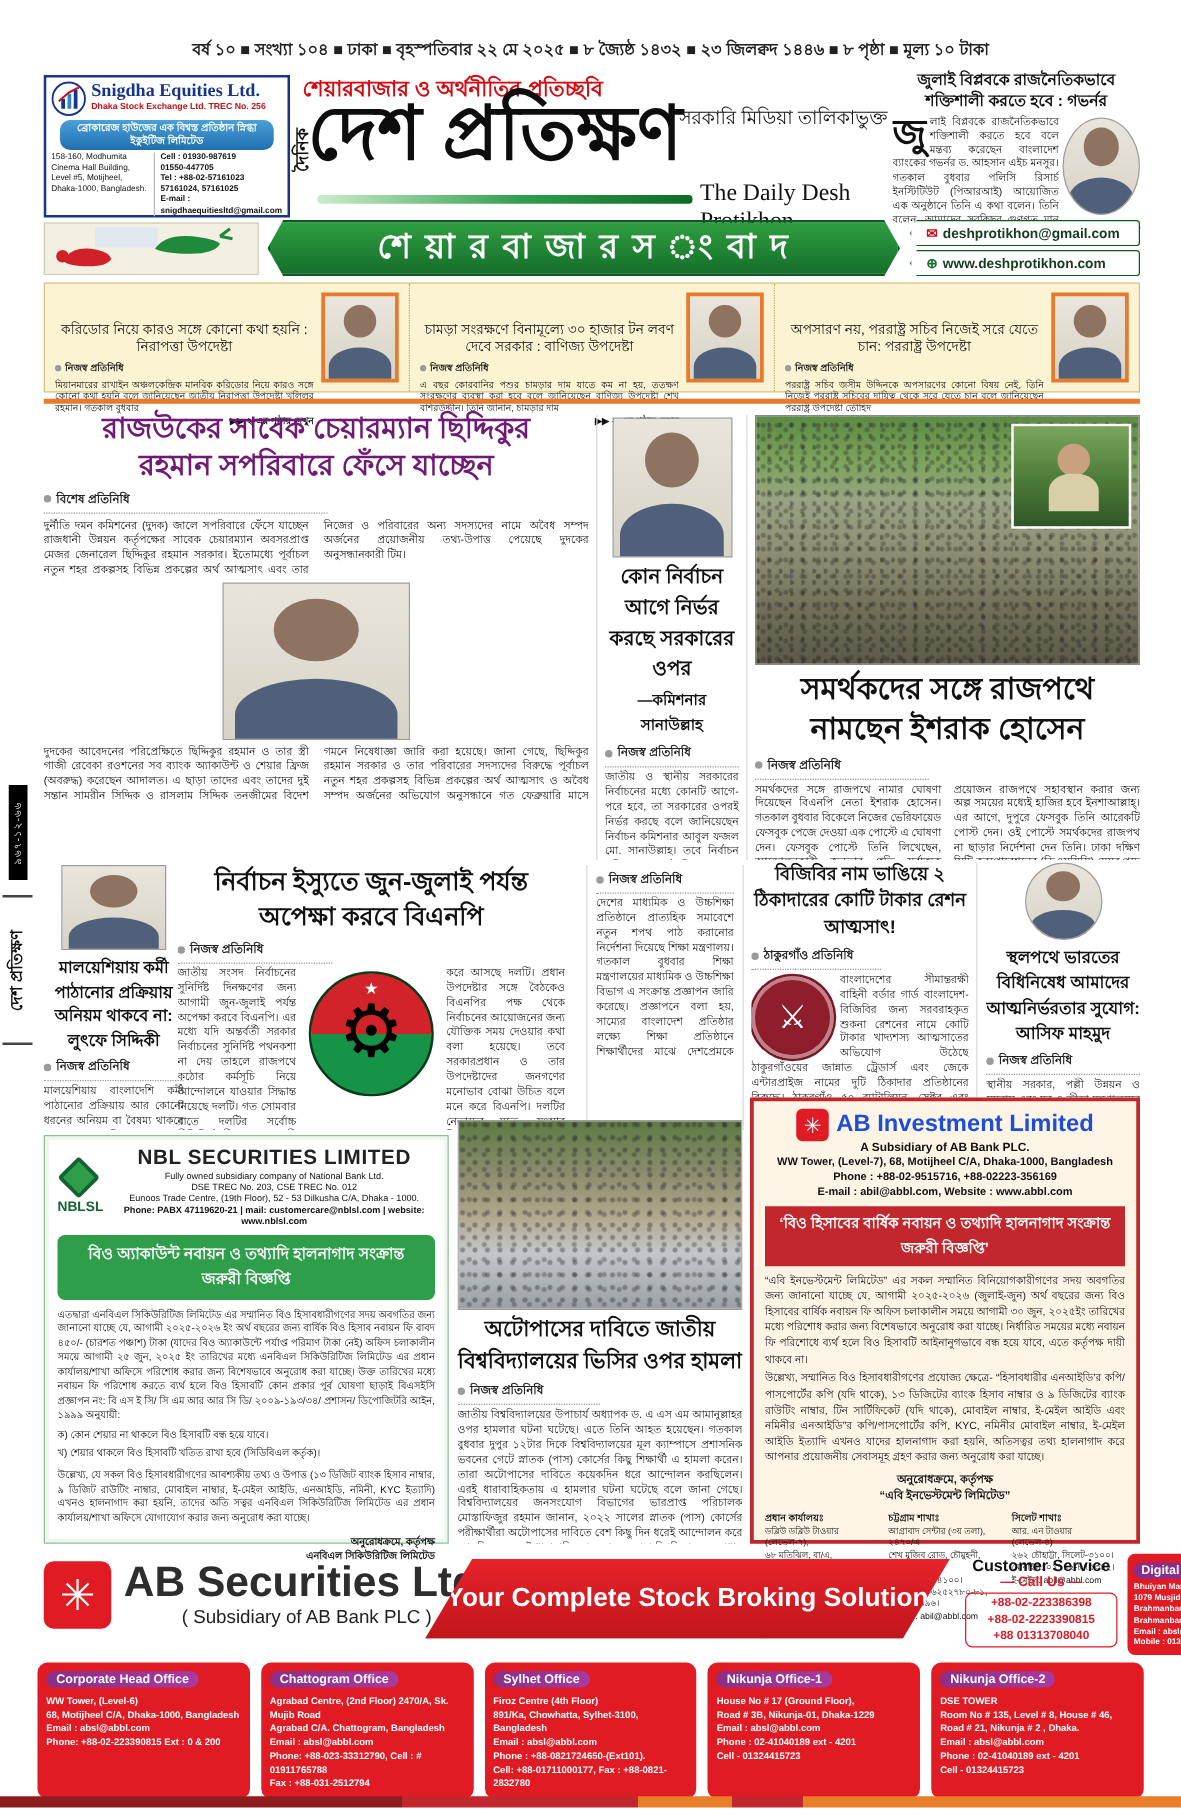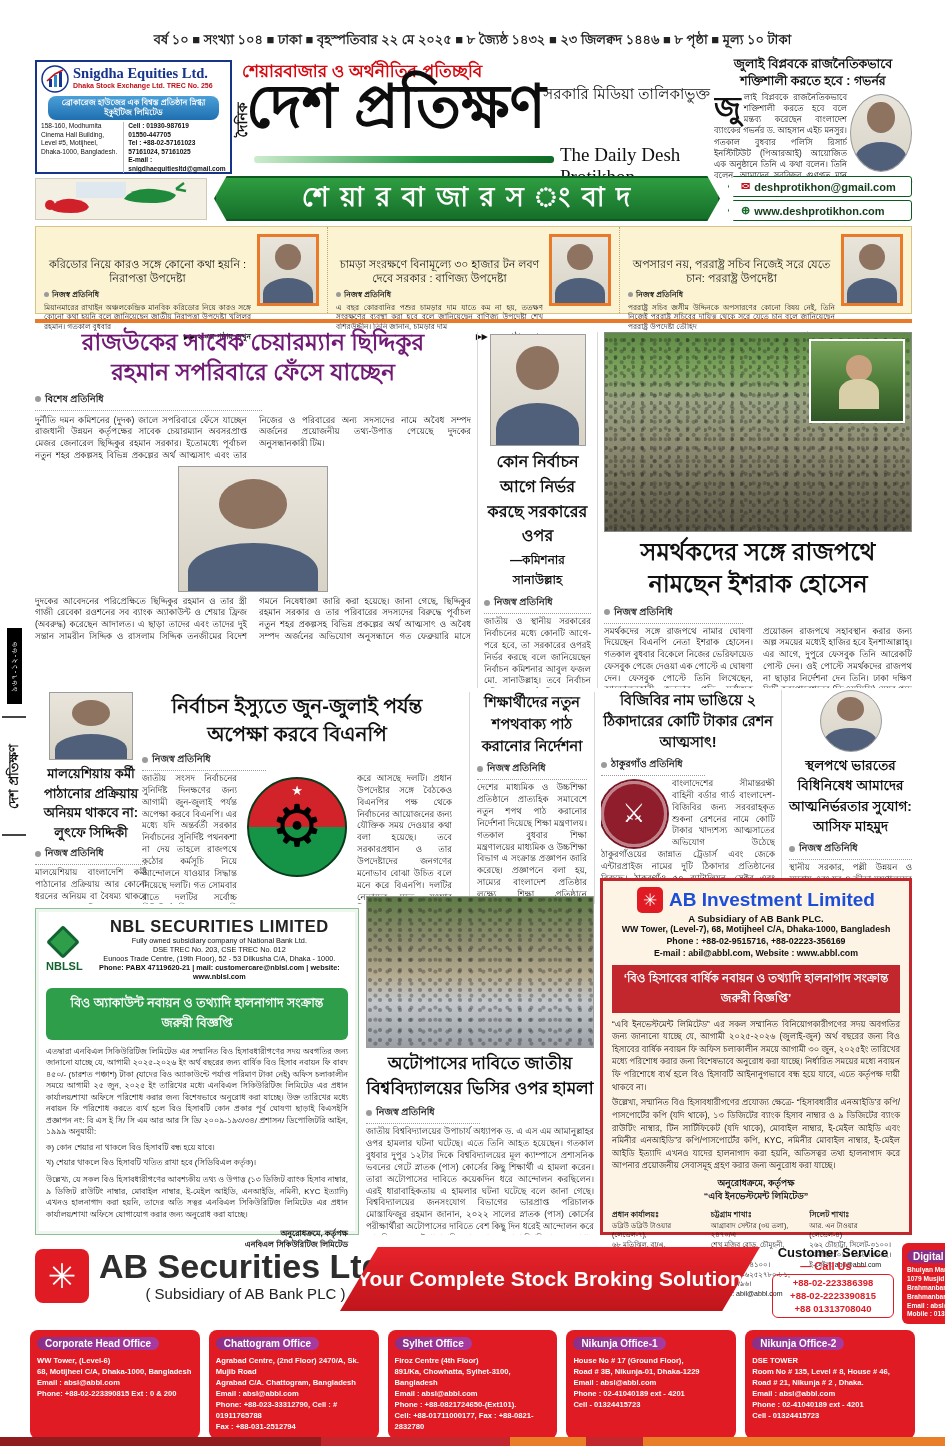--- a/index.html
+++ b/index.html
@@ -389,21 +389,20 @@
           </div>
       </div>
       <div class="art-body">
         <span>করে আসছে দলটি। প্রধান উপদেষ্টার সঙ্গে বৈঠকেও বিএনপির পক্ষ থেকে নির্বাচনের আয়োজনের জন্য যৌক্তিক সময় দেওয়ার কথা বলা হয়েছে। তবে সরকারপ্রধান ও তার উপদেষ্টাদের জনগণের মনোভাব বোঝা উচিত বলে মনে করে বিএনপি। দলটির নেতাদের মতে, সংস্কার নিয়েও সরকার কৌশলে সময়ক্ষেপণ করে চলেছে। গত ১৫ মের মধ্যে জাতীয় ঐকমত্য কমিশনের আলোচনা শেষ করার কথা ছিল। কিন্তু তারা এখন বলছে আলোচনা চলতে থাকবে। সরকার যদি না বোঝে তাহলে হয়তো দিনের পর জুন-জুলাইয়ে নতুন সিদ্ধান্ত নেবে হাইকমান্ড। তখন চলমান কর্মসূচির সঙ্গে রাজপথের কঠোর কর্মসূচি যোগ হবে এমন আলোচনা হয়েছে</span>
         
       </div>
     </div>
   </div>
 
   <div class="abs oath">
-    <div class="oath-title">শিক্ষার্থীদের নতুন শপথবাক্য পাঠ করানোর নির্দেশনা</div>
     <div class="byline">
         <span class="dot"></span>
         <span>নিজস্ব প্রতিনিধি</span>
       </div>
     <div class="art-body" style="height:128px;">দেশের মাধ্যমিক ও উচ্চশিক্ষা প্রতিষ্ঠানে প্রাত্যহিক সমাবেশে নতুন শপথ পাঠ করানোর নির্দেশনা দিয়েছে শিক্ষা মন্ত্রণালয়। গতকাল বুধবার শিক্ষা মন্ত্রণালয়ের মাধ্যমিক ও উচ্চশিক্ষা বিভাগ এ সংক্রান্ত প্রজ্ঞাপন জারি করেছে। প্রজ্ঞাপনে বলা হয়, সাম্যের বাংলাদেশ প্রতিষ্ঠার লক্ষ্যে শিক্ষা প্রতিষ্ঠানে শিক্ষার্থীদের মাঝে দেশপ্রেমকে উদ্বুদ্ধ করতে নিম্নোক্ত দিকনির্দেশনামূলক একটি “শপথ” দেশের সব শিক্ষা প্রতিষ্ঠানে প্রাত্যহিক</div>
 
   </div>
 
   <div class="abs bgb">
     <div class="bgb-title">বিজিবির নাম ভাঙিয়ে ২ ঠিকাদারের কোটি টাকার রেশন আত্মসাৎ!</div>

